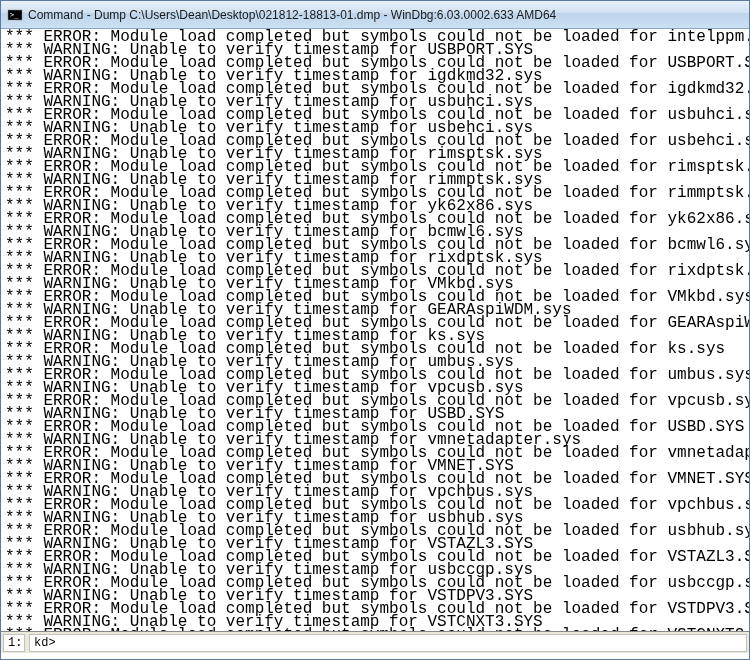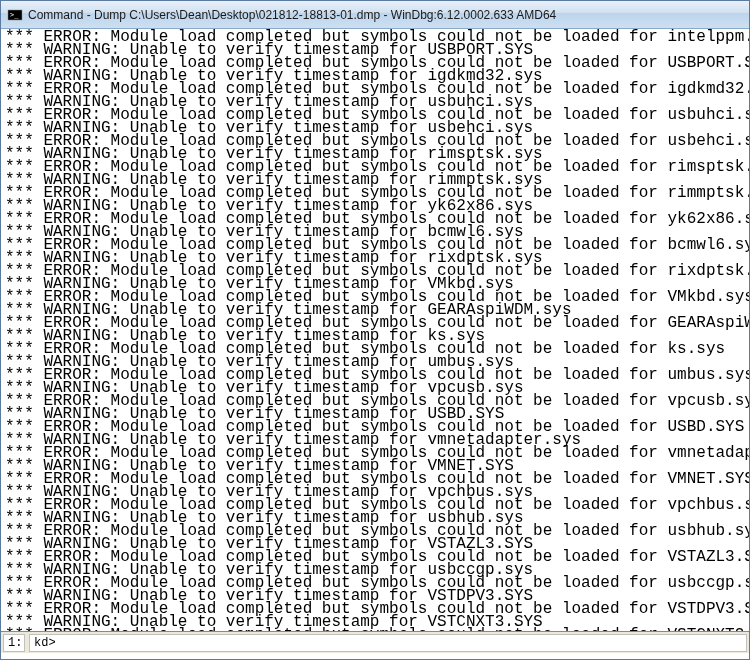--- a/index.html
+++ b/index.html
@@ -67,21 +67,21 @@
 </head>
 <body>
 
 <div class="titlebar">
   <span class="icon">
     <svg viewBox="0 0 16 16">
       <rect x="1" y="3" width="14" height="10" fill="#000" stroke="#888" stroke-width="0.5"></rect>
       <text x="3" y="10" font-size="7" fill="#fff" font-family="monospace">&gt;_</text>
     </svg>
   </span>
-  <span>Command - Dump C:\Users\Dean\Desktop\021812-18813-01.dmp - WinDbg:6.12.0002.633 AMD64</span>
+  <span>Command - Dump C:\Users\Dean\Desktop\021812-18813-01.dmp - WinDbg:6.03.0002.633 AMD64</span>
 </div>
 
 <div class="content" id="content-area">*** ERROR: Module load completed but symbols could not be loaded for intelppm.sys
 *** WARNING: Unable to verify timestamp for USBPORT.SYS
 *** ERROR: Module load completed but symbols could not be loaded for USBPORT.SYS
 *** WARNING: Unable to verify timestamp for igdkmd32.sys
 *** ERROR: Module load completed but symbols could not be loaded for igdkmd32.sys
 *** WARNING: Unable to verify timestamp for usbuhci.sys
 *** ERROR: Module load completed but symbols could not be loaded for usbuhci.sys
 *** WARNING: Unable to verify timestamp for usbehci.sys

